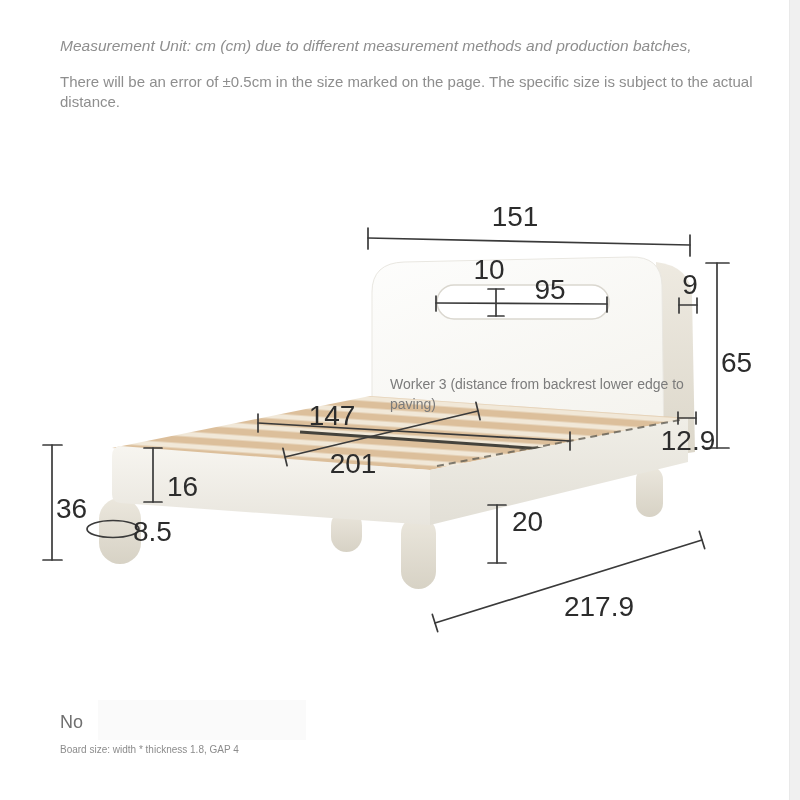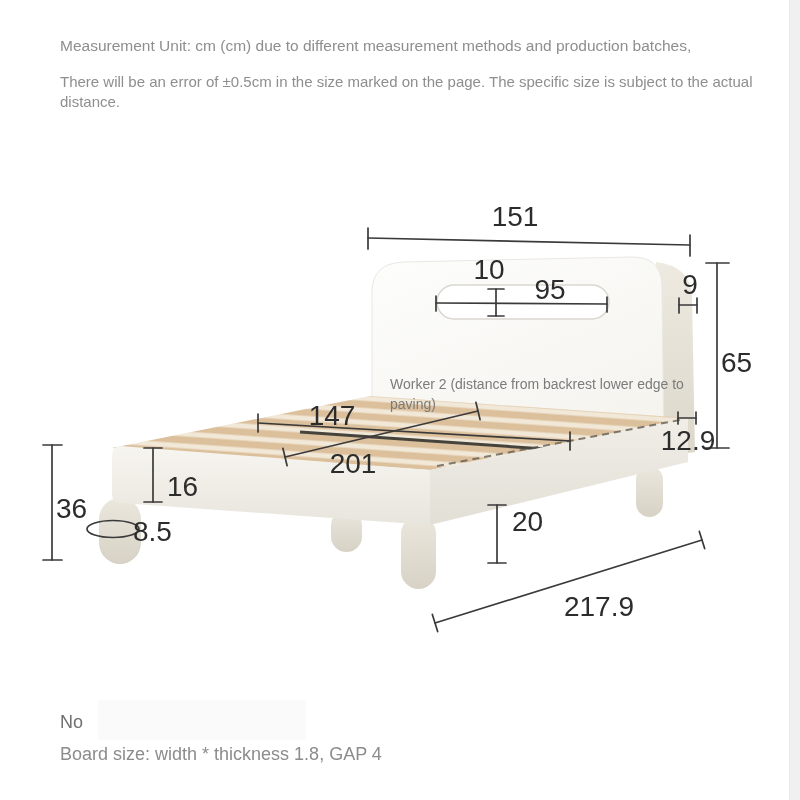--- a/index.html
+++ b/index.html
@@ -1,24 +1,24 @@
 <!DOCTYPE html>
 <html><head>
 <meta charset="utf-8">
 <style>
   html,body{margin:0;padding:0;background:#ffffff;}
   .canvas{
     position:relative;width:800px;height:800px;background:#ffffff;
     overflow:hidden;font-family:"Liberation Sans",sans-serif;
   }
-  .hdr-line1{position:absolute;left:60px;top:36px;width:705px;font-size:15.5px;color:#8e8e8e;line-height:1.3;}
+  .hdr-line1{position:absolute;left:60px;top:36px;width:705px;font-size:15.5px;color:#8e8e8e;line-height:1.3;font-style:italic;}
   .hdr-line2{position:absolute;left:60px;top:72px;width:700px;font-size:15px;color:#8e8e8e;line-height:1.32;}
   .worker-note{position:absolute;left:390px;top:375px;width:310px;font-size:14px;color:#7b7b7b;line-height:1.4;z-index:5;}
   .footer-title{position:absolute;left:60px;top:712px;font-size:18px;color:#6f6f6f;z-index:3;}
-  .footer-note{position:absolute;left:60px;top:744px;font-size:18px;color:#8c8c8c;z-index:3;}
+  .footer-note{position:absolute;left:60px;top:744px;font-size:10px;color:#8c8c8c;z-index:3;}
   .faded-box{position:absolute;left:98px;top:700px;width:208px;height:40px;background:#fafafa;z-index:1;}
   .right-strip{position:absolute;right:0;top:0;width:10px;height:800px;background:#f0f0f0;border-left:1px solid #e9e9e9;z-index:6;}
   svg.diagram{position:absolute;left:0;top:0;z-index:2;}
   svg.diagram text{
     font-family:"Liberation Sans",sans-serif;
     font-size:28px;fill:#2c2c2c;
   }
   .dim line, .dim ellipse{stroke:#3a3a3a;stroke-width:1.7;fill:none;stroke-linecap:round;}
 </style>
 </head>
@@ -164,20 +164,20 @@
     </g>
 
     <g class="dim">
       <line x1="435" y1="623" x2="702" y2="540"></line>
       <line x1="435" y1="614" x2="435" y2="632" transform="rotate(-17.3 435 623)"></line>
       <line x1="702" y1="531" x2="702" y2="549" transform="rotate(-17.3 702 540)"></line>
       <text x="599" y="616" text-anchor="middle">217.9</text>
     </g>
   </svg>
 
-  <div class="worker-note">Worker 2 (distance from backrest lower edge to paving)</div>
+  <div class="worker-note">Worker 3 (distance from backrest lower edge to paving)</div>
 
   <div class="faded-box"></div>
   <div class="footer-title">No</div>
   <div class="footer-note">Board size: width * thickness 1.8, GAP 4</div>
 
   <div class="right-strip"></div>
 </div>
 
 </body></html>

